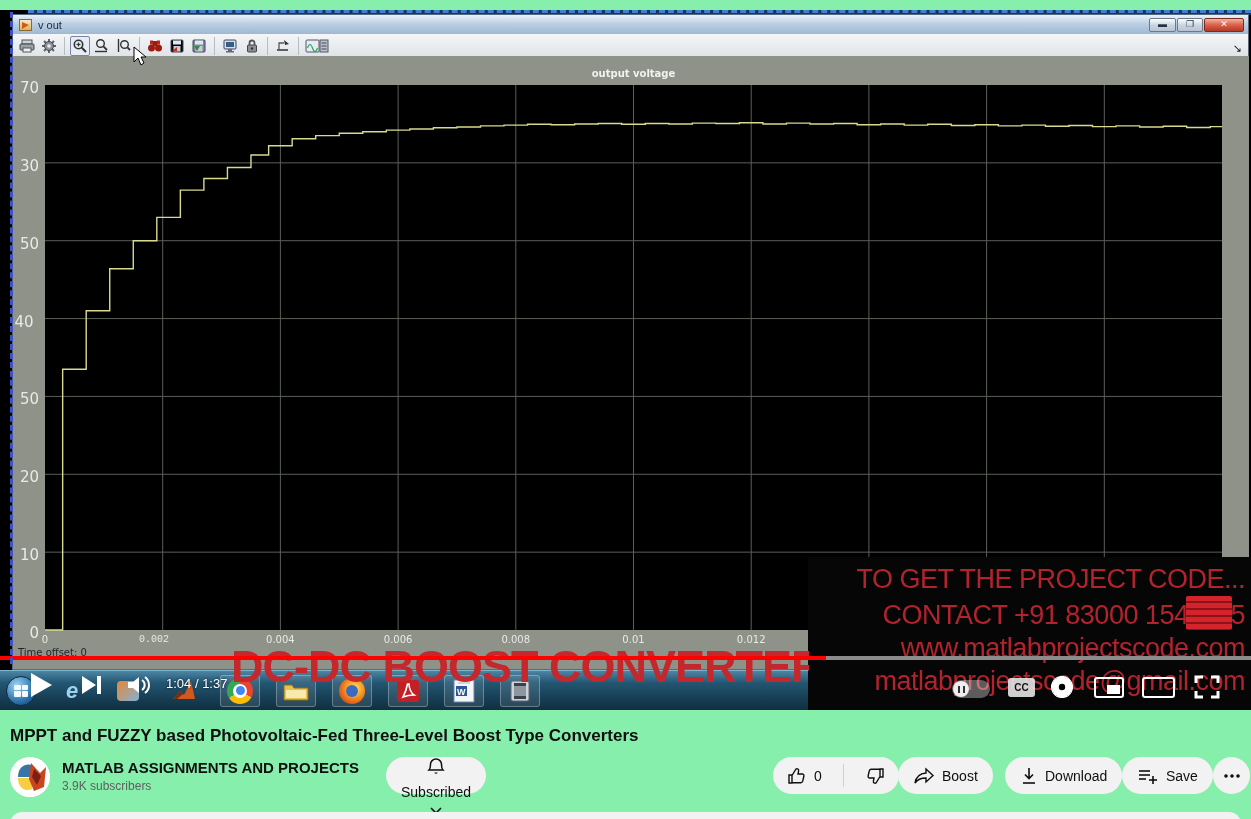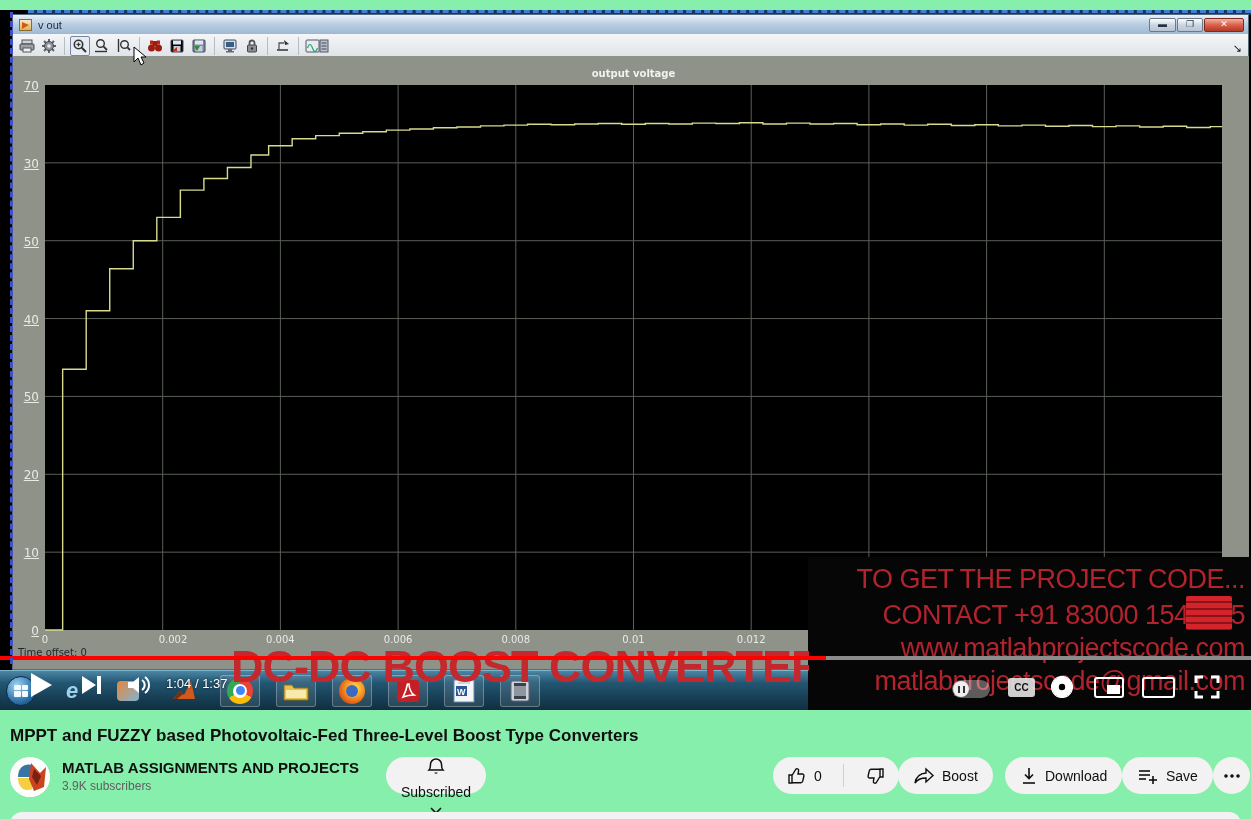--- a/index.html
+++ b/index.html
@@ -37,22 +37,22 @@
   .tb-icon.pressed { border:1px solid #7a86a0; background:#e7edf5; }
   .tb-sep { width:1px; height:18px; background:#b6bcc4; margin:0 3px; }
   #tb-overflow { position:absolute; right:6px; top:27px; color:#111; font-size:11px; }
 
   
   #scope-body { position:absolute; left:13px; top:46px; width:1236px; height:612px; background:#8e9289; }
   #plot-title { position:absolute; left:45px; top:58px; width:1177px; text-align:center;
     color:#f2f2ee; font-size:10px; font-weight:bold; font-family:"DejaVu Sans",sans-serif; }
   #plot { position:absolute; left:45px; top:75px; width:1177px; height:545px; background:#000; }
   #plot svg { display:block; }
-  .ylab { position:absolute; color:#e9eae4; font-size:12px; font-family:"DejaVu Sans",sans-serif;
-    width:30px; text-align:right;text-decoration:underline; }
+  .ylab { position:absolute; color:#e9eae4; font-size:15px; font-family:"DejaVu Sans",sans-serif;
+    width:30px; text-align:right; }
   .xlab { position:absolute; color:#e9eae4; font-size:10px; font-family:"DejaVu Sans",sans-serif;
     width:46px; text-align:center; top:624px; }
   #status-text { position:absolute; left:18px; top:637px; font-size:10px; color:#20262c;
     font-family:"DejaVu Sans",sans-serif; }
 
   
   #taskbar { position:absolute; left:0; top:660px; width:812px; height:40px;
     background:linear-gradient(#4b86a4,#235672 30%,#173e54 70%,#102f41);
     border-top:1px solid #7fb3cc; display:flex; align-items:center; gap:16px; padding:0 6px; }
   #start-orb { width:30px; height:30px; border-radius:50%;
@@ -259,26 +259,26 @@
           <line x1="0" y1="155.71428571428572" x2="1177" y2="155.71428571428572" stroke="#5a5f58" stroke-width="1"></line>
           <line x1="0" y1="77.85714285714289" x2="1177" y2="77.85714285714289" stroke="#5a5f58" stroke-width="1"></line>
           <path d="M 0 545 L 17.654999999999998 545 L 17.654999999999998 284.17857142857144 L 41.19499999999999 284.17857142857144 L 41.19499999999999 225.78571428571428 L 64.735 225.78571428571428 L 64.735 183.7428571428572 L 88.27499999999999 183.7428571428572 L 88.27499999999999 155.71428571428572 L 111.815 155.71428571428572 L 111.815 132.3571428571429 L 135.355 132.3571428571429 L 135.355 105.10714285714283 L 158.895 105.10714285714283 L 158.895 93.42857142857139 L 182.435 93.42857142857139 L 182.435 82.52857142857147 L 205.975 82.52857142857147 L 205.975 70.07142857142856 L 223.63 70.07142857142856 L 223.63 60.728571428571456 L 247.17 60.728571428571456 L 247.17 53.72142857142853 L 270.71 53.72142857142853 L 270.71 50.60714285714283 L 294.25 50.60714285714283 L 294.25 48.2714285714286 L 317.79 48.2714285714286 L 317.79 46.71428571428572 L 341.33 46.71428571428572 L 341.33 45.157142857142844 L 364.87 45.157142857142844 L 364.87 43.98928571428581 L 388.41 43.98928571428581 L 388.41 42.82142857142861 L 411.95 42.82142857142861 L 411.95 42.042857142857144 L 435.49 42.042857142857144 L 435.49 40.875 L 459.03 40.875 L 459.03 40.09642857142859 L 482.57000000000005 40.09642857142859 L 482.57000000000005 39.31785714285712 L 506.11 39.31785714285712 L 506.11 39.7071428571428 L 529.65 39.7071428571428 L 529.65 38.92857142857139 L 553.19 38.92857142857139 L 553.19 38.53928571428571 L 576.73 38.53928571428571 L 576.73 39.31785714285712 L 600.27 39.31785714285712 L 600.27 38.53928571428571 L 623.8100000000001 38.53928571428571 L 623.8100000000001 38.92857142857139 L 647.3499999999999 38.92857142857139 L 647.3499999999999 38.150000000000034 L 670.8900000000001 38.150000000000034 L 670.8900000000001 38.53928571428571 L 694.43 38.53928571428571 L 694.43 37.76071428571424 L 717.97 37.76071428571424 L 717.97 38.92857142857139 L 741.51 38.92857142857139 L 741.51 38.150000000000034 L 765.0499999999998 38.150000000000034 L 765.0499999999998 38.92857142857139 L 788.59 38.92857142857139 L 788.59 38.53928571428571 L 812.1299999999999 38.53928571428571 L 812.1299999999999 39.7071428571428 L 835.6700000000001 39.7071428571428 L 835.6700000000001 38.92857142857139 L 859.2099999999999 38.92857142857139 L 859.2099999999999 40.09642857142859 L 882.75 40.09642857142859 L 882.75 39.31785714285712 L 906.2900000000001 39.31785714285712 L 906.2900000000001 40.485714285714266 L 929.83 40.485714285714266 L 929.83 39.7071428571428 L 953.3699999999999 39.7071428571428 L 953.3699999999999 40.875 L 976.91 40.875 L 976.91 40.09642857142859 L 1000.4500000000002 40.09642857142859 L 1000.4500000000002 41.26428571428568 L 1023.9899999999999 41.26428571428568 L 1023.9899999999999 40.485714285714266 L 1047.53 40.485714285714266 L 1047.53 41.65357142857141 L 1071.07 41.65357142857141 L 1071.07 40.875 L 1094.61 40.875 L 1094.61 42.042857142857144 L 1118.1499999999999 42.042857142857144 L 1118.1499999999999 41.26428571428568 L 1141.69 41.26428571428568 L 1141.69 42.43214285714288 L 1165.23 42.43214285714288 L 1165.23 41.65357142857141 L 1177 41.65357142857141" fill="none" stroke="#d8da8e" stroke-width="1.4"></path>
         </svg>
     </div>
     <div id="axis-labels">
         <span class="ylab" style="left: 9px; top: 614px;">0</span>
         <span class="ylab" style="left: 9px; top: 536.143px;">10</span>
         <span class="ylab" style="left: 9px; top: 458.286px;">20</span>
         <span class="ylab" style="left: 9px; top: 380.429px;">50</span>
-        <span class="ylab" style="left: 9px; top: 302.571px;">40</span>
+        <span class="ylab" style="left: 9px; top: 302.571px; text-align: center;">40</span>
         <span class="ylab" style="left: 9px; top: 224.714px;">50</span>
         <span class="ylab" style="left: 9px; top: 146.857px;">30</span>
         <span class="ylab" style="left: 9px; top: 69px;">70</span>
         <span class="xlab" style="left: 22px;">0</span>
-        <span class="xlab" style="left: 150px;">0.002</span>
+        <span class="xlab" style="left: 131px; font-family: Liberation Mono, monospace;">0.002</span>
         <span class="xlab" style="left: 257.4px;">0.004</span>
         <span class="xlab" style="left: 375.1px;">0.006</span>
         <span class="xlab" style="left: 492.8px;">0.008</span>
         <span class="xlab" style="left: 610.5px;">0.01</span>
         <span class="xlab" style="left: 728.2px;">0.012</span>
       </div>
     <div id="status-text">Time offset: 0</div>
 
     <svg id="cursor" width="15" height="22">
       <polygon points="1,1 1,16 5,12 8,19 11,17 8,11 13,11" fill="#fff" stroke="#000" stroke-width="1"></polygon>

